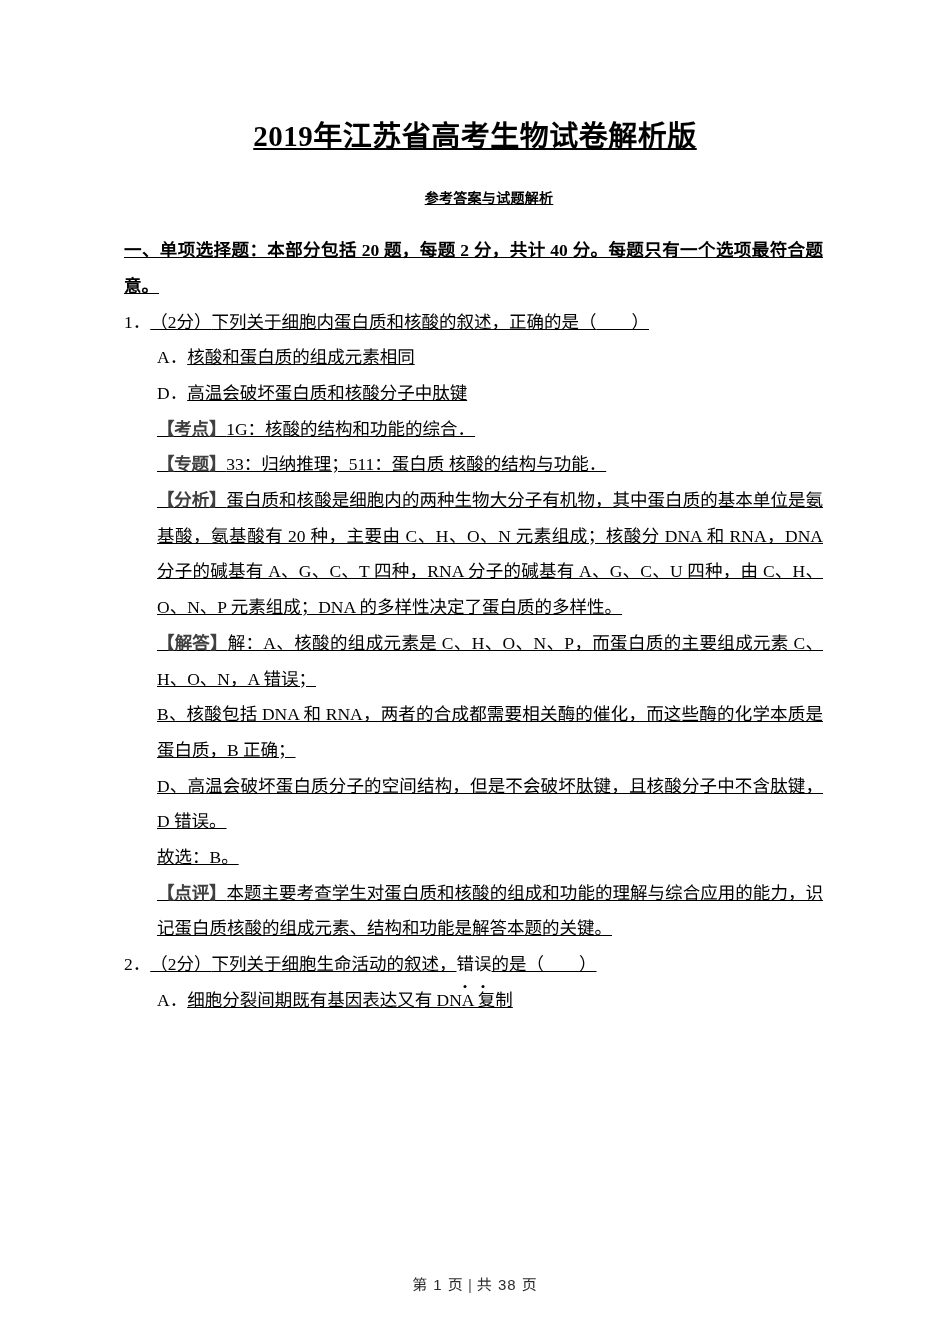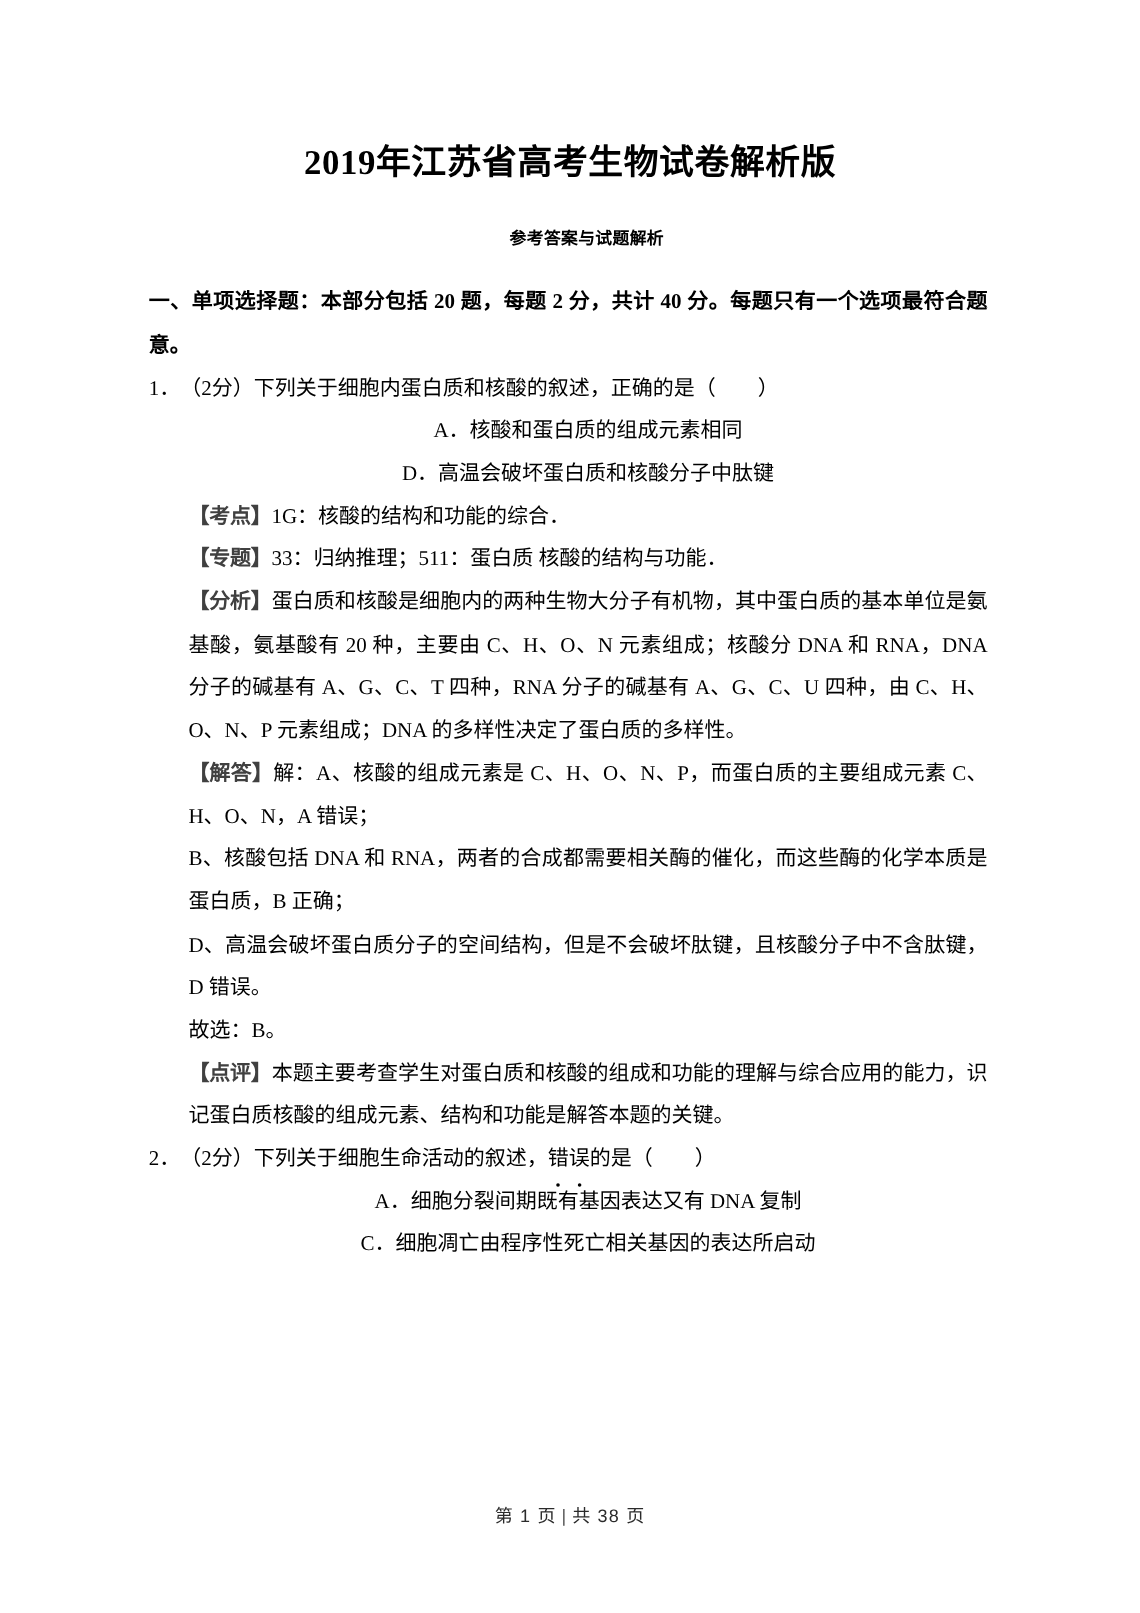--- a/index.html
+++ b/index.html
@@ -17,20 +17,21 @@
     position: relative;
     overflow: hidden;
   }
 
   .page {
     position: relative;
     width: 950px;
     height: 1344px;
     box-sizing: border-box;
     padding: 0;
+    text-decoration: underline;
   }
 
   
   .doc-title {
     text-align: center;
     font-size: 29px;
     font-weight: bold;
     letter-spacing: 0.5px;
     margin: 0;
     padding-top: 118px;
@@ -77,21 +78,21 @@
     display: inline-block;
     min-width: 26px;
   }
 
   
   .option {
     font-size: 17.5px;
     line-height: 2.04;
     margin: 0;
     padding-left: 33px;
-    text-align: center;
+    text-align: left;
   }
   .opt-letter {
     display: inline-block;
     min-width: 23px;
   }
 
   
   .block {
     font-size: 17.5px;
     line-height: 2.04;
@@ -127,21 +128,21 @@
     height: 3px;
     border-radius: 50%;
     background: #000;
   }
 
   
   .footer {
     position: absolute;
     left: 0;
     right: 0;
-    bottom: 72px;
+    bottom: 50px;
     text-align: center;
     font-size: 15px;
     color: #2b2b2b;
     font-family: "Liberation Sans", "DejaVu Sans", sans-serif;
     letter-spacing: 1px;
   }
   .footer .sep {
     margin: 0 4px;
     color: #555;
   }
@@ -166,21 +167,20 @@
         <div class="block"><span class="tag">【考点】</span><span>1G：核酸的结构和功能的综合．</span></div>
         <div class="block"><span class="tag">【专题】</span><span>33：归纳推理；511：蛋白质 核酸的结构与功能．</span></div>
         <div class="block"><span class="tag">【分析】</span><span>蛋白质和核酸是细胞内的两种生物大分子有机物，其中蛋白质的基本单位是氨基酸，氨基酸有 20 种，主要由 C、H、O、N 元素组成；核酸分 DNA 和 RNA，DNA 分子的碱基有 A、G、C、T 四种，RNA 分子的碱基有 A、G、C、U 四种，由 C、H、O、N、P 元素组成；DNA 的多样性决定了蛋白质的多样性。</span></div>
         <div class="block"><span class="tag">【解答】</span><span>解：A、核酸的组成元素是 C、H、O、N、P，而蛋白质的主要组成元素 C、H、O、N，A 错误；</span></div>
         <div class="block"><span>B、核酸包括 DNA 和 RNA，两者的合成都需要相关酶的催化，而这些酶的化学本质是蛋白质，B 正确；</span></div>
         <div class="block"><span>D、高温会破坏蛋白质分子的空间结构，但是不会破坏肽键，且核酸分子中不含肽键，D 错误。</span></div>
         <div class="block"><span>故选：B。</span></div>
         <div class="block"><span class="tag">【点评】</span><span>本题主要考查学生对蛋白质和核酸的组成和功能的理解与综合应用的能力，识记蛋白质核酸的组成元素、结构和功能是解答本题的关键。</span></div>
         <div class="q-stem"><span class="q-num">2．</span><span>（2分）</span><span>下列关于细胞生命活动的叙述，</span><span class="emph"><span class="ch">错</span><span class="ch">误</span></span><span>的是（　　）</span></div>
         <div class="option"><span class="opt-letter">A．</span><span>细胞分裂间期既有基因表达又有 DNA 复制</span></div>
-        <div class="option"><span class="opt-letter">C．</span><span>细胞凋亡由程序性死亡相关基因的表达所启动</span></div>
       </div>
 
   </div>
 
   <div class="footer">
     <span>第 1 页</span><span class="sep">|</span><span>共 38 页</span>
   </div>
 
 </div>
 

